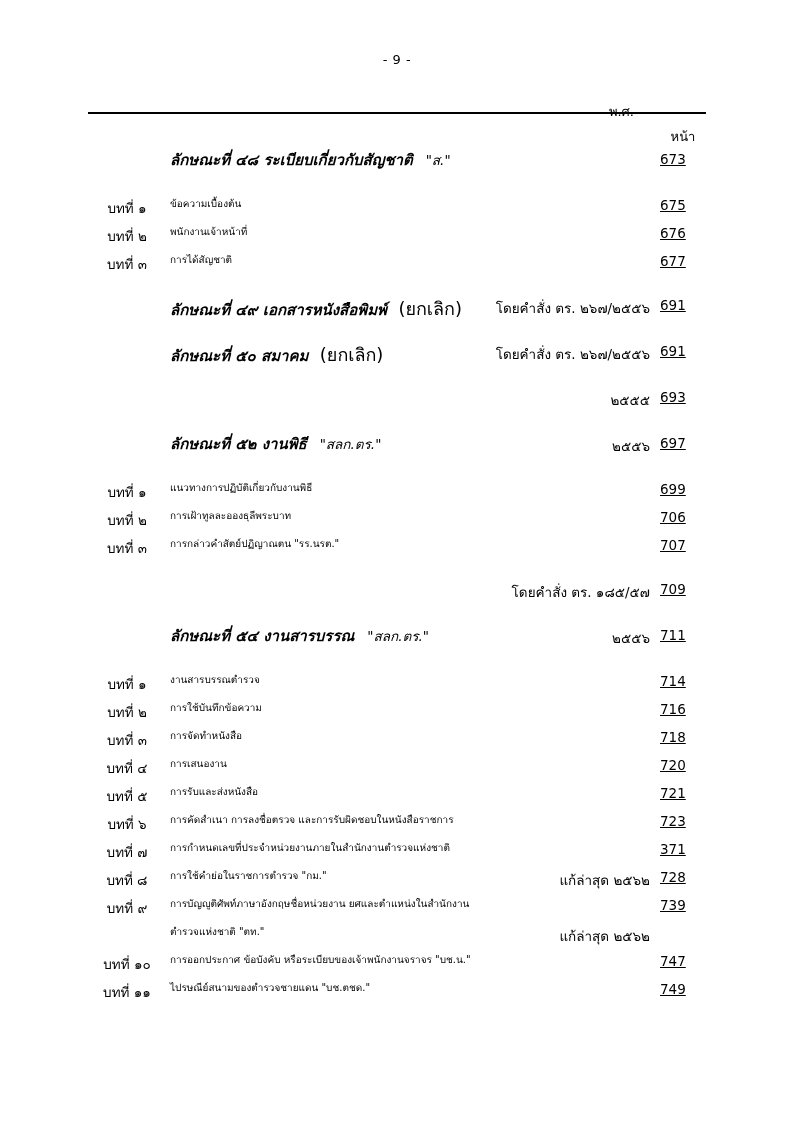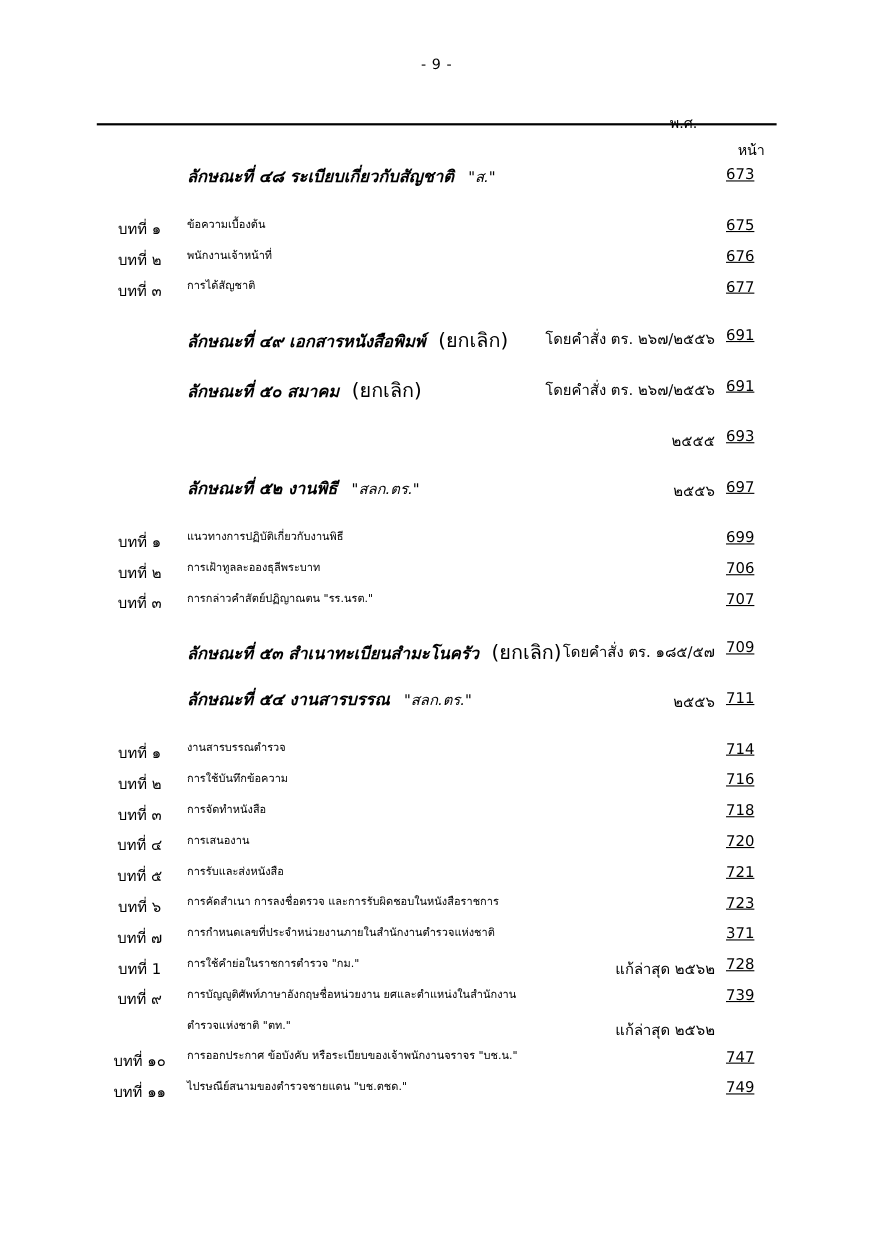--- a/index.html
+++ b/index.html
@@ -193,21 +193,20 @@
         <div class="chap">บทที่ ๒</div>
         <div class="title">การเฝ้าทูลละอองธุลีพระบาท</div>
         <div class="pg">706</div>
       </div>
       <div class="row">
         <div class="chap">บทที่ ๓</div>
         <div class="title">การกล่าวคำสัตย์ปฏิญาณตน    "รร.นรต."</div>
         <div class="pg">707</div>
       </div>
       <div class="row tall gap-before gap-after">
-        <div class="sect">ลักษณะที่ ๕๓  สำเนาทะเบียนสำมะโนครัว<span class="plain">&nbsp;&nbsp;(ยกเลิก)</span></div>
         <div class="year">โดยคำสั่ง ตร. ๑๘๕/๕๗</div>
         <div class="pg">709</div>
       </div>
       <div class="row tall gap-before gap-after">
         <div class="sect">ลักษณะที่ ๕๔  งานสารบรรณ<span class="abbr">&nbsp;&nbsp;&nbsp;"สลก.ตร."</span></div>
         <div class="year">๒๕๕๖</div>
         <div class="pg">711</div>
       </div>
       <div class="row">
         <div class="chap">บทที่ ๑</div>
@@ -238,21 +237,21 @@
         <div class="chap">บทที่ ๖</div>
         <div class="title">การคัดสำเนา การลงชื่อตรวจ และการรับผิดชอบในหนังสือราชการ</div>
         <div class="pg">723</div>
       </div>
       <div class="row">
         <div class="chap">บทที่ ๗</div>
         <div class="title">การกำหนดเลขที่ประจำหน่วยงานภายในสำนักงานตำรวจแห่งชาติ</div>
         <div class="pg">371</div>
       </div>
       <div class="row">
-        <div class="chap">บทที่ 1</div>
+        <div class="chap">บทที่ ๘</div>
         <div class="title">การใช้คำย่อในราชการตำรวจ        "กม."</div>
         <div class="year">แก้ล่าสุด ๒๕๖๒</div>
         <div class="pg">728</div>
       </div>
       <div class="row">
         <div class="chap">บทที่ ๙</div>
         <div class="title">การบัญญูติศัพท์ภาษาอังกฤษชื่อหน่วยงาน ยศและตำแหน่งในสำนักงาน</div>
         <div class="pg">739</div>
       </div>
       <div class="row">

